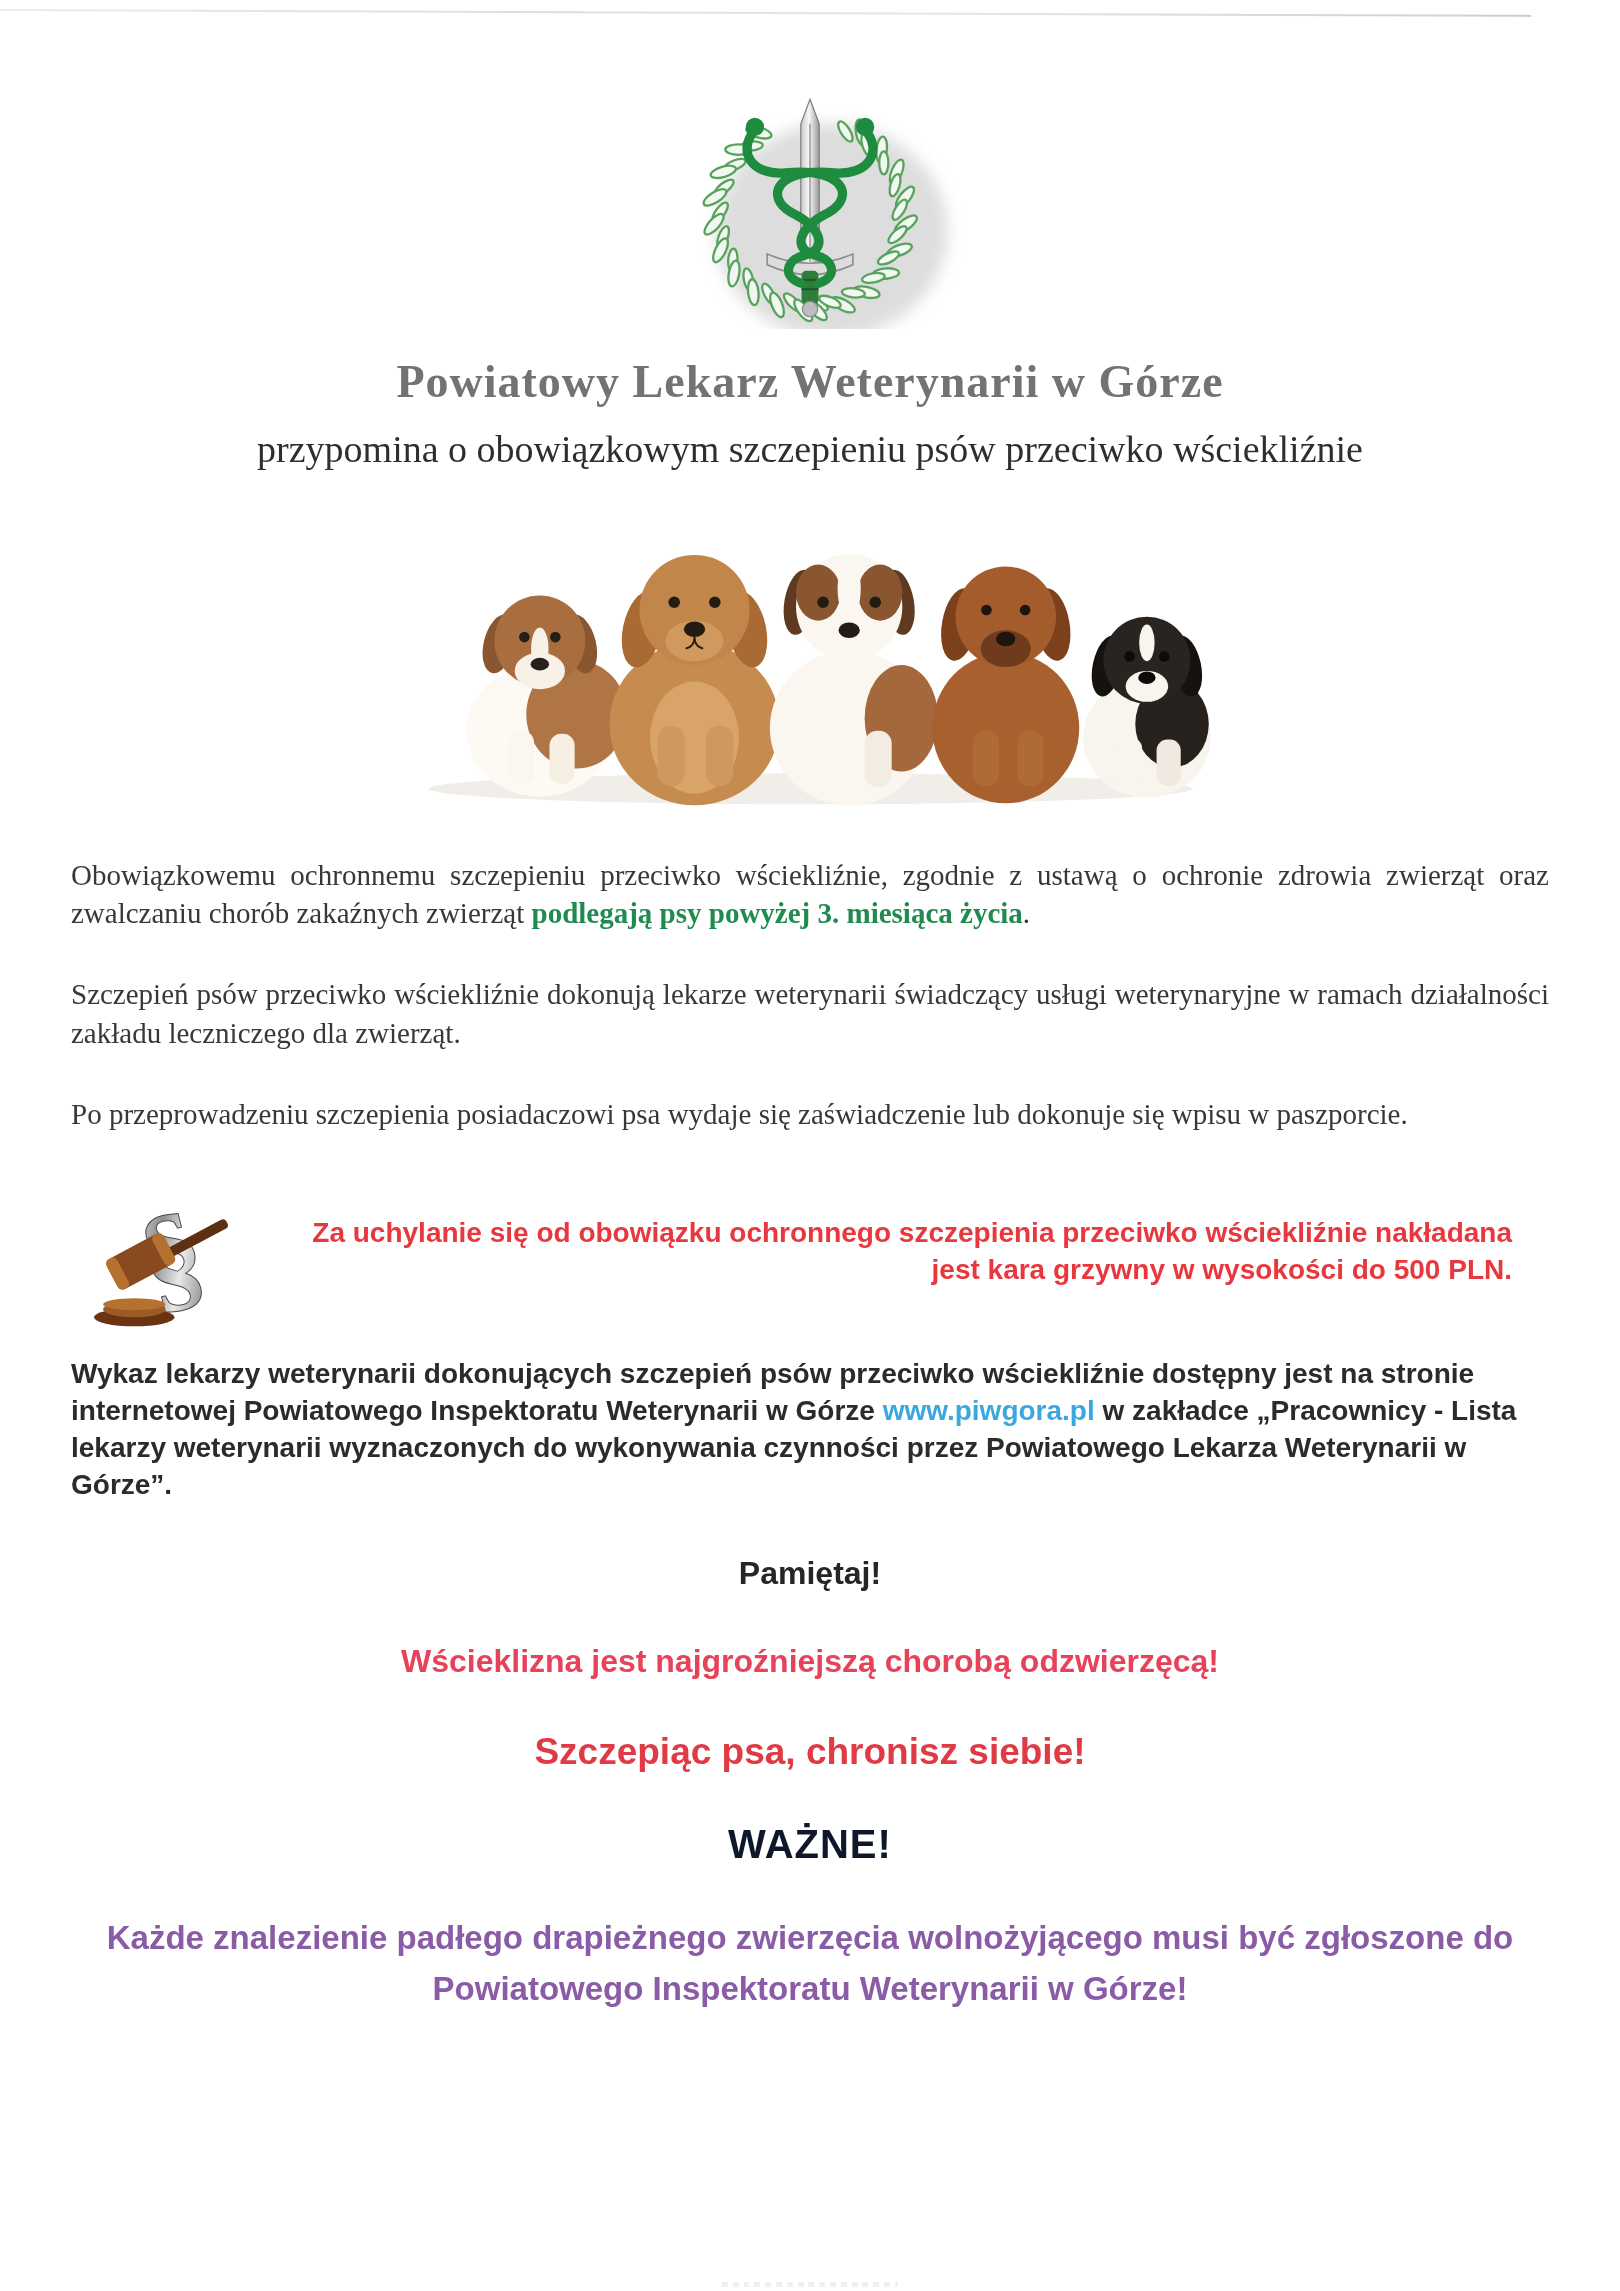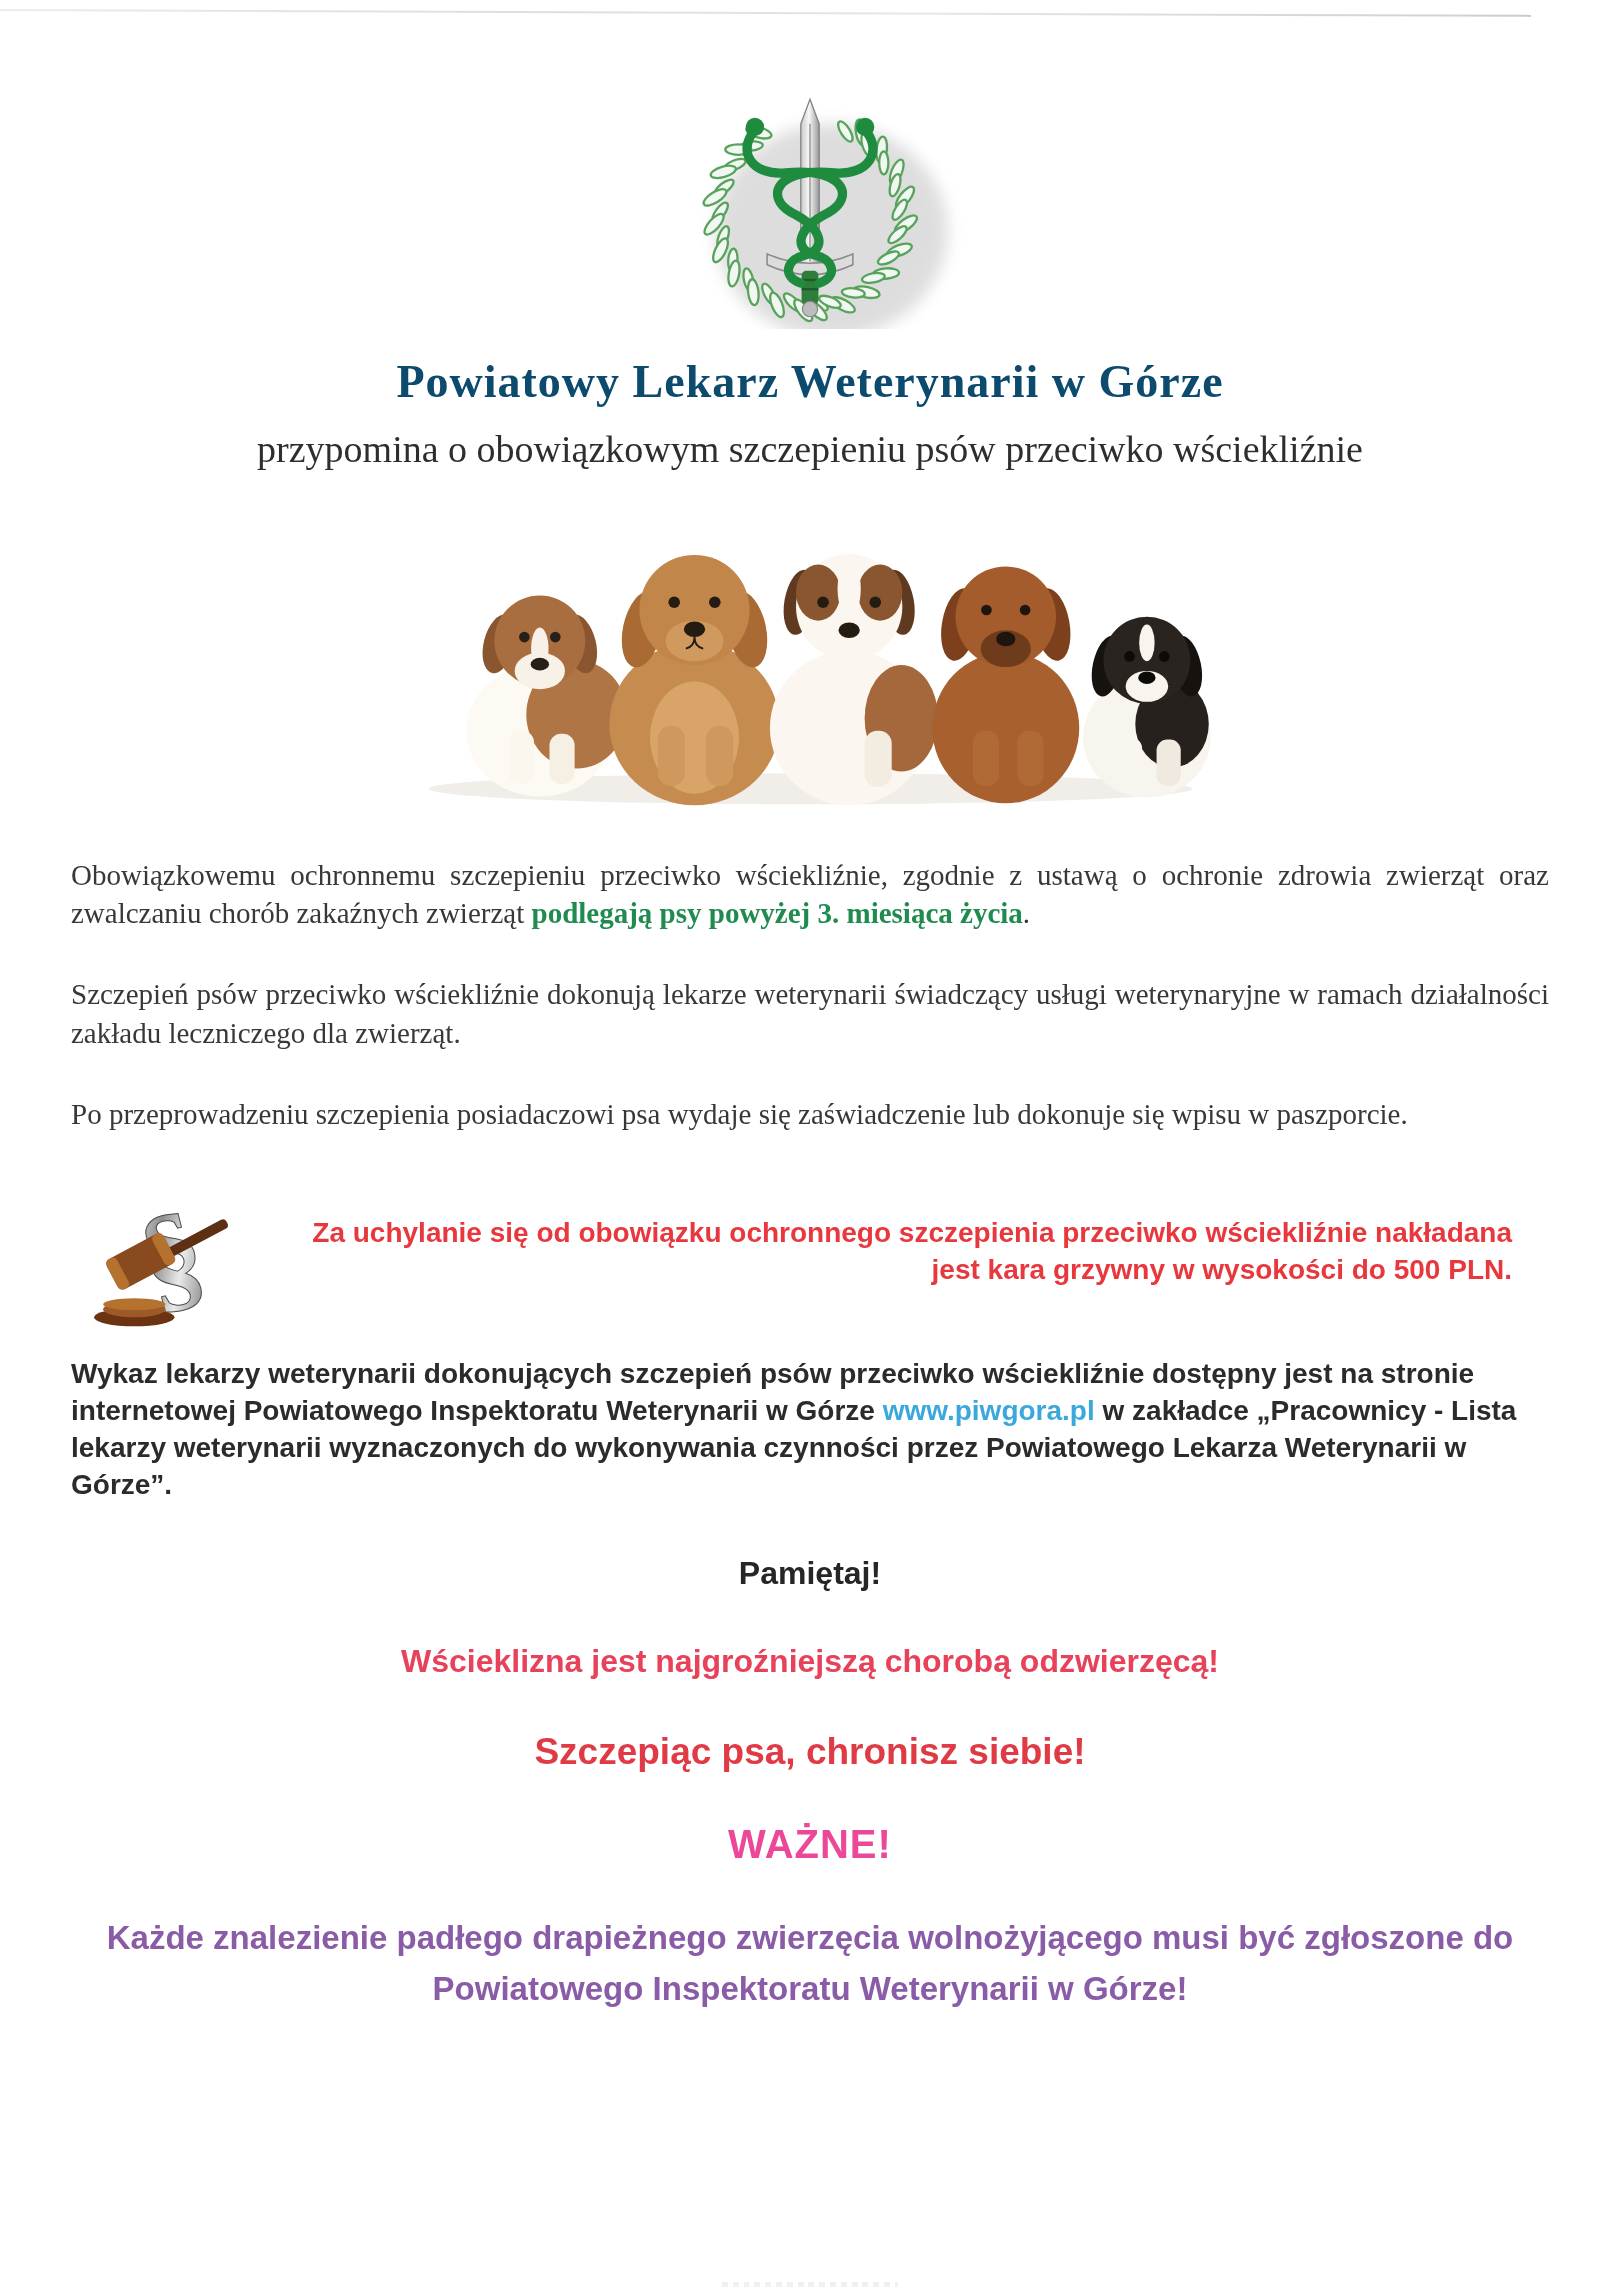--- a/index.html
+++ b/index.html
@@ -13,21 +13,21 @@
     color:#3a3a3a;
   }
   .scan-line{
     position:absolute;top:8.8px;left:0;width:1531px;height:2px;
     background:linear-gradient(to right,#ececec,#dedede 35%,#e6e6e6 60%,#d2d2d2 95%,#c9c9c9);
     transform:rotate(0.22deg);transform-origin:left center;
   }
   .logo-wrap{display:flex;justify-content:center;padding-top:84px;}
   .title{
     margin:25.5px 39px 0;text-align:center;
-    font-size:46px;font-weight:bold;color:#0c4a6e;letter-spacing:1px;
+    font-size:46px;font-weight:bold;color:#737373;letter-spacing:1px;
   }
   .subtitle{
     margin:13.7px auto 0;max-width:1392px;text-align:center;
     font-size:38px;line-height:1.5;color:#2e2e2e;
   }
   .puppies-wrap{display:flex;justify-content:center;margin-top:15.7px;}
   .body-par{
     margin:0 71px 43px;font-size:29px;line-height:1.32;
     text-align:justify;color:#383838;
   }
@@ -267,20 +267,20 @@
   </div>
 
   <p class="directory"><span>Wykaz lekarzy weterynarii dokonujących szczepień psów przeciwko wściekliźnie dostępny jest na stronie internetowej Powiatowego Inspektoratu Weterynarii w Górze </span><span class="link" style="color: rgb(58, 168, 221);">www.piwgora.pl</span><span> w zakładce „Pracownicy - Lista lekarzy weterynarii wyznaczonych do wykonywania czynności przez Powiatowego Lekarza Weterynarii w Górze”.</span></p>
 
   <div class="remember-heading">Pamiętaj!</div>
 
   <div class="red-line1" style="color: rgb(232, 66, 90);">Wścieklizna jest najgroźniejszą chorobą odzwierzęcą!</div>
 
   <div class="red-line2" style="color: rgb(224, 58, 69);">Szczepiąc psa, chronisz siebie!</div>
 
-  <div class="wazne" style="color: #ec4899;">WAŻNE!</div>
+  <div class="wazne" style="color: #0f172a;">WAŻNE!</div>
 
   <div class="bottom-note" style="color: rgb(138, 92, 168);">Każde znalezienie padłego drapieżnego zwierzęcia wolnożyjącego musi być zgłoszone do Powiatowego Inspektoratu Weterynarii w Górze!</div>
 
   <div class="bottom-artifact"></div>
 
 </div>
 
 
 </body></html>

